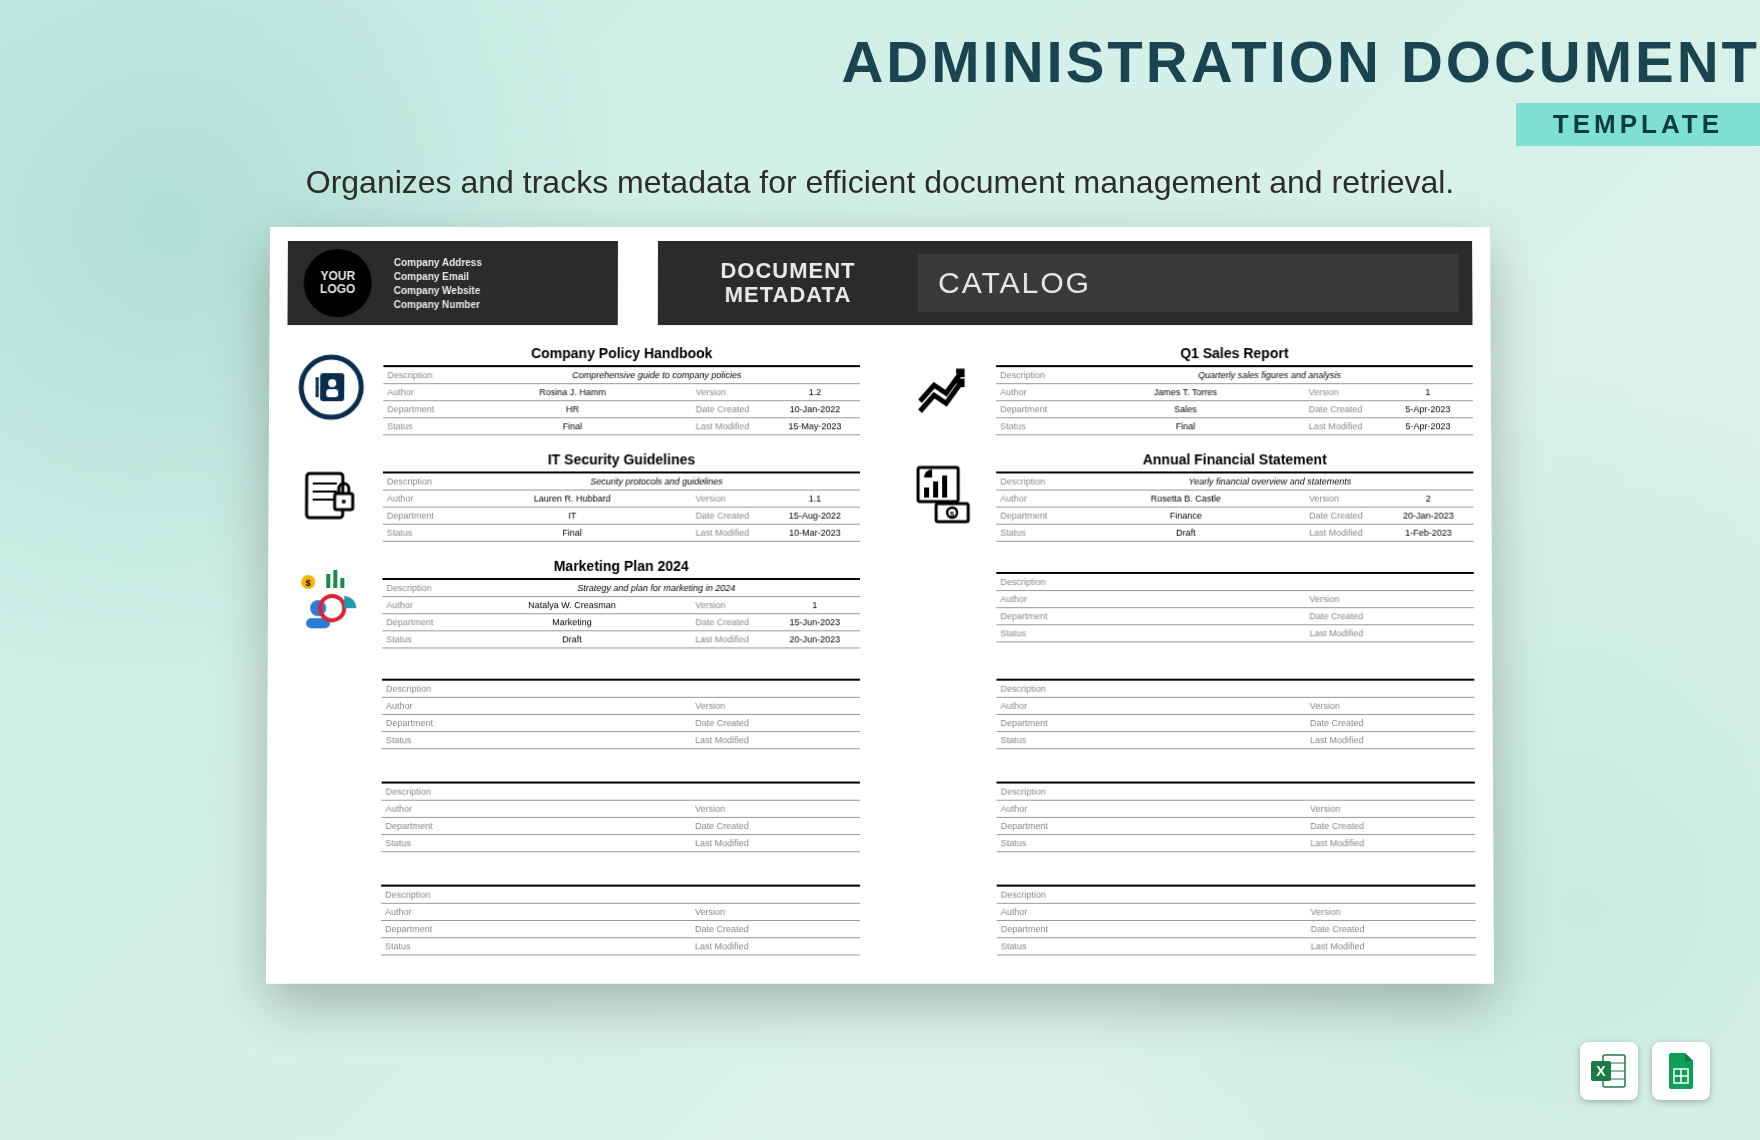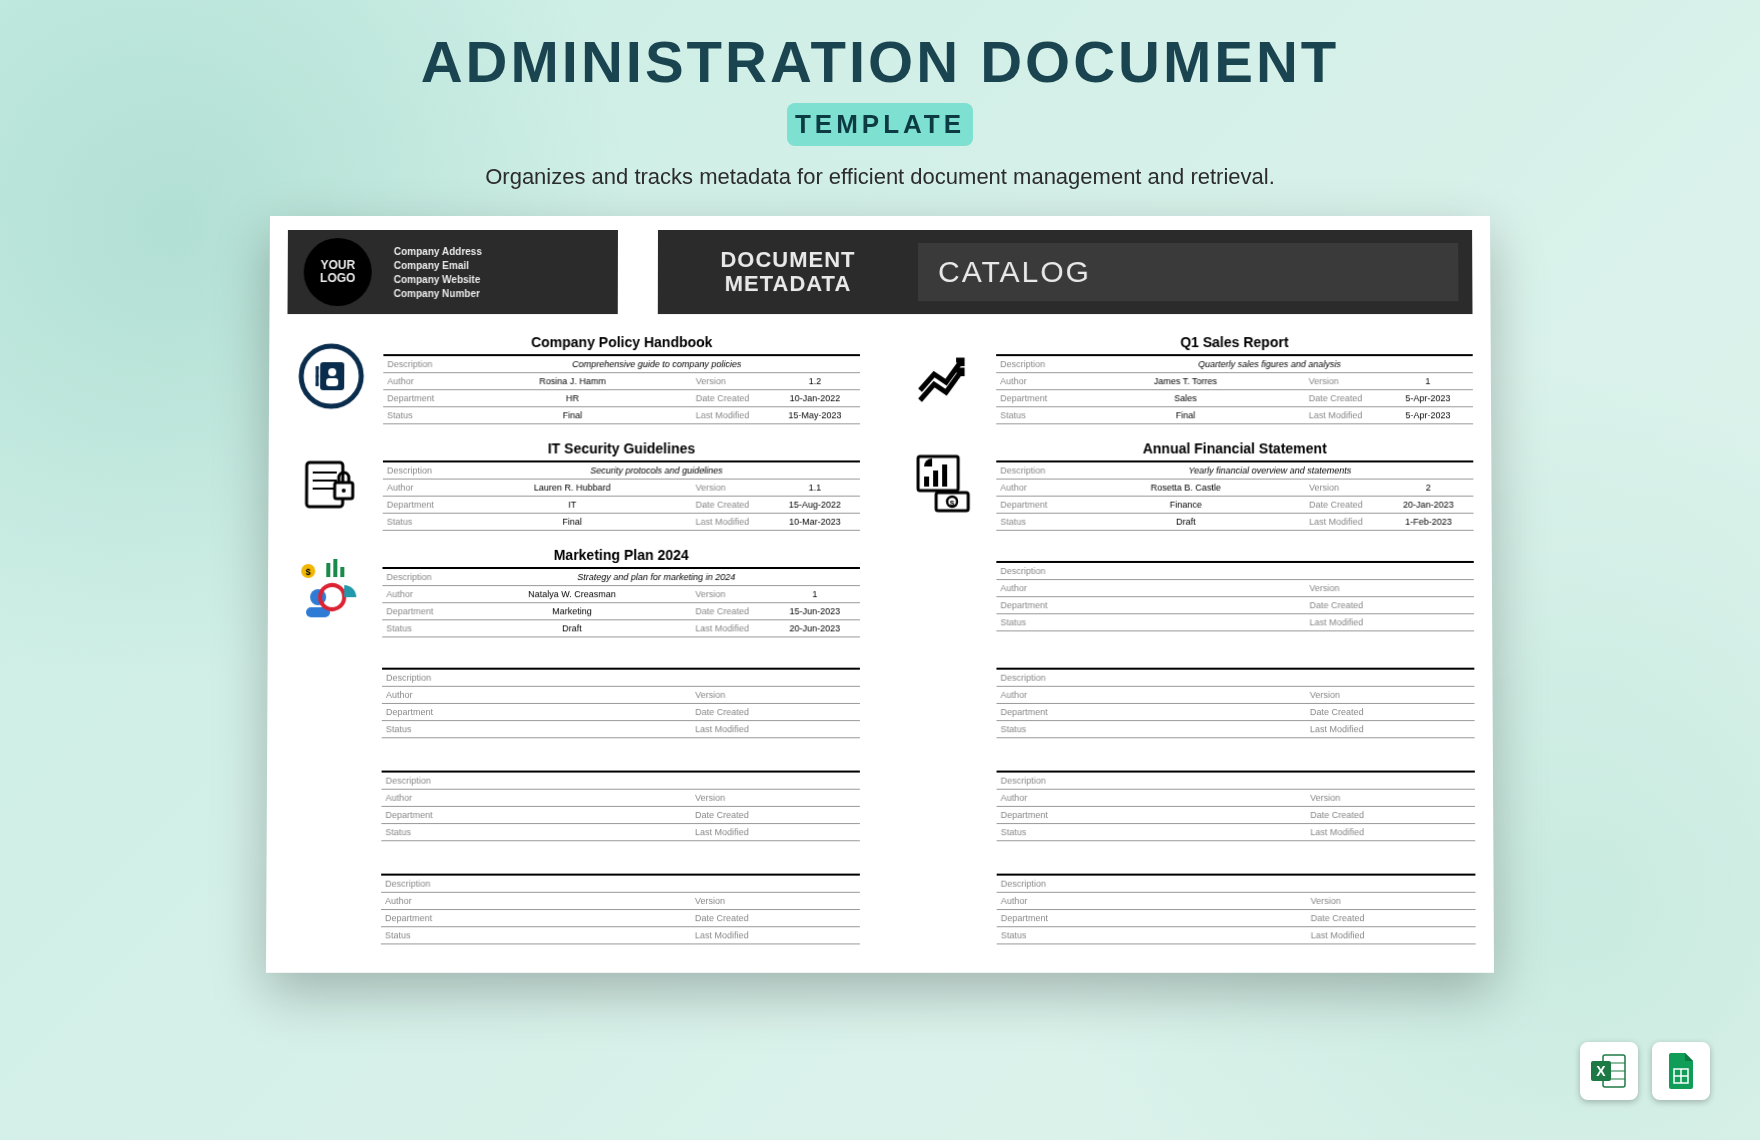--- a/index.html
+++ b/index.html
@@ -15,48 +15,48 @@
     content: "";
     position: absolute;
     inset: 0;
     background:
       radial-gradient(circle at 10% 20%, rgba(100,180,160,0.25) 0%, transparent 25%),
       radial-gradient(circle at 90% 80%, rgba(120,200,175,0.2) 0%, transparent 30%),
       radial-gradient(circle at 50% 50%, rgba(140,210,190,0.15) 0%, transparent 40%);
     pointer-events: none;
   }
   .page-title {
-    text-align: center;
+    text-align: right;
     padding-top: 32px;
     position: relative;
     z-index: 2;
   }
   .page-title h1 {
     font-family: "Arial Black", sans-serif;
     font-size: 58px;
     font-weight: 900;
     letter-spacing: 3px;
     color: #1a4550;
     line-height: 1.05;
   }
   .template-badge {
     display: inline-block;
     margin-top: 10px;
     background: #7de0d0;
     color: #0d3b44;
     font-weight: 700;
     font-size: 26px;
     letter-spacing: 4px;
-    padding: 6px 8px;
-    border-radius: 8px;
+    padding: 6px 37px;
+    border-radius: 0;
   }
   .subtitle {
     text-align: center;
     margin-top: 18px;
-    font-size: 22px;
+    font-size: 32px;
     color: #2c2c2c;
     position: relative;
     z-index: 2;
   }
   .doc-wrap {
     position: relative;
     z-index: 2;
     width: 1220px;
     margin: 26px auto 0;
     background: #fff;

